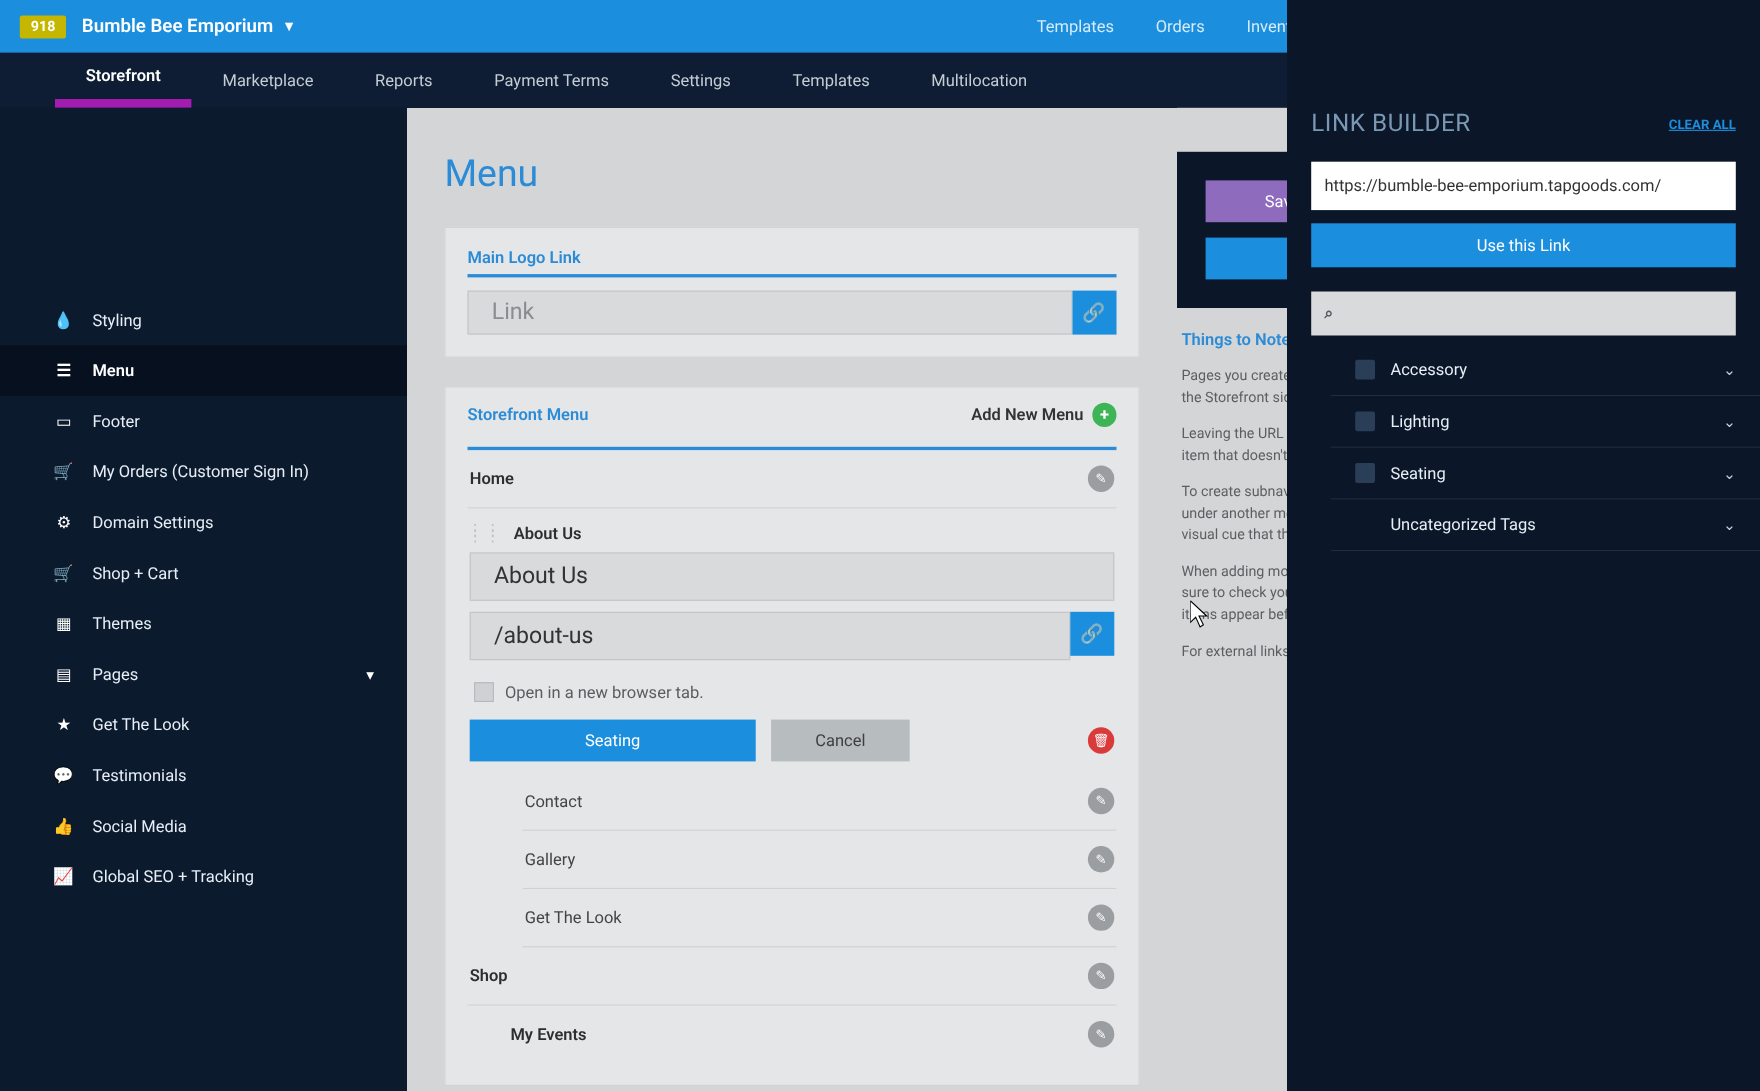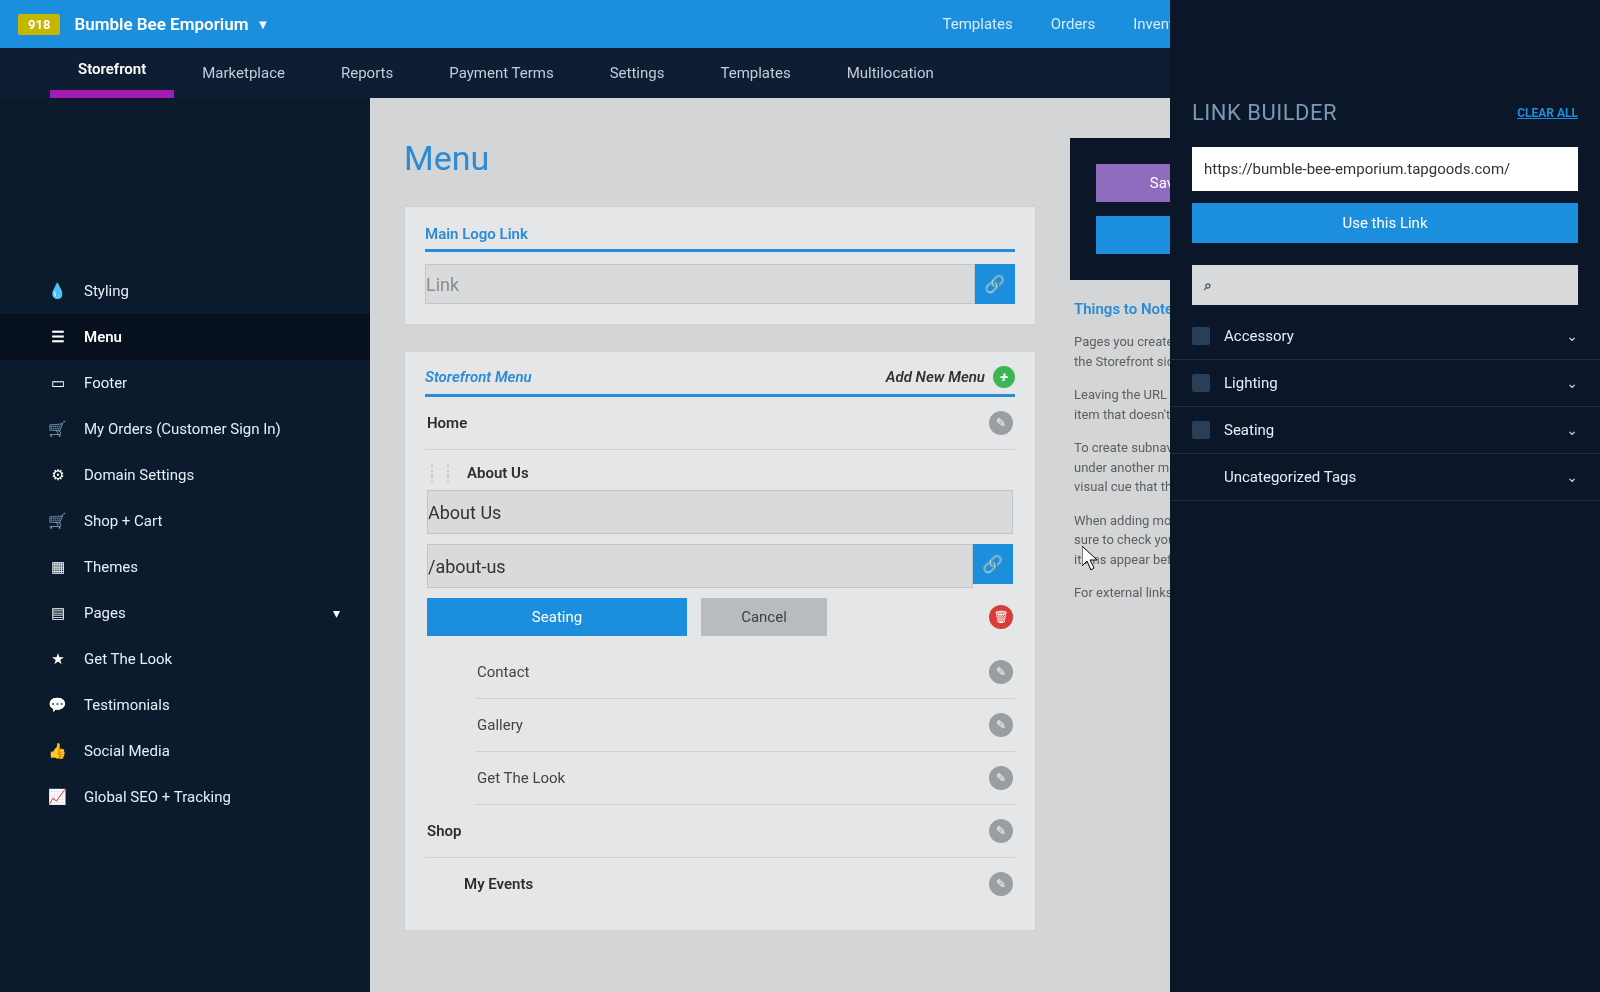--- a/index.html
+++ b/index.html
@@ -28,26 +28,26 @@
   .side-item { display:flex; align-items:center; gap:16px; padding: 13px 24px 13px 48px; color:#e7eef6; cursor:pointer; font-size:15px; position:relative;}
   .side-item.active { background:#06101e; color:#fff; font-weight:600; }
   .side-icon { width:20px; height:20px; display:inline-flex; align-items:center; justify-content:center; color:#fff; }
   .side-chev { position:absolute; right:30px; color:#fff; font-size:14px; }
 
   
   .center { flex:1; background:#d4d5d6; padding: 40px 34px 0 34px; overflow-y:auto; max-width: 700px;}
   h1 { color:#2b8bd6; font-weight:400; font-size:34px; margin-bottom: 28px; }
   .panel { background:#e5e6e7; border:1px solid #cfd2d4; padding: 18px 20px 20px 20px; margin-bottom: 26px;}
   .panel-title { color:#2b8bd6; font-weight:600; font-size:15px; margin-bottom:12px; border-bottom:3px solid #2b8bd6; padding-bottom:6px;}
-  .panel-title-row { display:flex; align-items:center; justify-content:space-between; border-bottom:3px solid #2b8bd6; padding-bottom:6px; margin-bottom:0;font-style:italic;}
+  .panel-title-row { display:flex; align-items:center; justify-content:space-between; border-bottom:3px solid #2b8bd6; padding-bottom:18px; margin-bottom:0;}
   .panel-title-row .t { color:#2b8bd6; font-weight:600; font-size:15px;}
   .panel-title-row .add { color:#333; font-weight:600; font-size:15px; display:flex; align-items:center; gap:8px; cursor:pointer;}
   .plus-circle { background:#3db455; color:#fff; width:22px; height:22px; border-radius:50%; display:inline-flex; align-items:center; justify-content:center; font-weight:bold;}
   .input-row { display:flex; gap:0; }
-  .txt { flex:1; height:40px; background:#d8dadb; border:1px solid #c2c5c7; padding:0 0; font-size:18px; color:#333; outline:none; }
+  .txt { flex:1; height:40px; background:#d8dadb; border:1px solid #c2c5c7; padding:0 21px; font-size:21px; color:#333; outline:none; }
   .txt::placeholder { color:#8a8d8f; }
   .link-btn { width:40px; height:40px; background:#1b8ede; color:#fff; border:none; display:flex; align-items:center; justify-content:center; cursor:pointer; font-size:17px;}
 
   .menu-row { display:flex; align-items:center; justify-content:space-between; padding:14px 2px; border-bottom:1px solid #cfd2d4; }
   .menu-row .lbl { color:#2e2e2e; font-weight:600; font-size:15px;}
   .edit-circle { background:#9b9ea0; color:#fff; width:24px; height:24px; border-radius:50%; display:inline-flex; align-items:center; justify-content:center; cursor:pointer; font-size:12px;}
   .sub-rows { padding-left:50px; }
   .sub-row { display:flex; align-items:center; justify-content:space-between; padding:14px 2px; border-bottom:1px solid #cfd2d4;gap:24px;}
   .sub-row .lbl { color:#444; font-size:15px; }
 
@@ -86,21 +86,21 @@
   .radio-opt { display:flex; align-items:center; gap:10px; color:#e7eef6; font-size:15px; cursor:pointer;}
   .radio-opt.dim { color:#9daab7; }
   .radio-outer { width:18px; height:18px; border-radius:50%; border:2px solid #1b8ede; display:inline-flex; align-items:center; justify-content:center;}
   .radio-outer.off { border-color:#80909e; }
   .radio-inner { width:8px; height:8px; border-radius:50%; background:#1b8ede;}
   .search-box { display:flex; align-items:center; background:#d8dadb; height:40px; padding:0 12px; margin-bottom:8px;}
   .search-box .icon { color:#4f5a63; font-weight:bold; margin-right:8px;}
   .search-box input { flex:1; background:transparent; border:none; outline:none; font-size:15px;}
 
   .cat-list { margin: 0 -22px; }
-  .cat-row { display:flex; align-items:center; justify-content:space-between; padding: 14px 22px; border-bottom:1px solid #1d2d42; cursor:pointer;}
+  .cat-row { display:flex; align-items:center; justify-content:space-between; padding: 14px 22px; border-bottom:1px solid #1d2d42; cursor:pointer;margin-left:40px;}
   .cat-left { display:flex; align-items:center; gap:14px; color:#e7eef6; font-size:15px;}
   .cat-check { width:18px; height:18px; background:#2a3e57; border-radius:2px;}
   .cat-chev { color:#c8d3dd; font-size:14px;}
   .cat-row.nocheck .cat-check { visibility:hidden; }
 
 </style>
 </head>
 <body>
 
 <div class="topbar">
@@ -215,20 +215,24 @@
       </div>
 
       <div class="edit-block">
         <input class="txt" type="text" style="width: 100%;" value="About Us">
         <div class="input-row">
           <input class="txt" type="text" value="/about-us" style="">
           <button class="link-btn">
               <span>🔗</span>
             </button>
         </div>
+        <div class="chk-row">
+          <span class="chk"></span>
+          <span>Open in a new browser tab.</span>
+        </div>
         <div class="btn-row">
           <button class="btn-blue">Seating</button>
           <button class="btn-grey">Cancel</button>
           <span class="del-circle">
               <span>🗑</span>
             </span>
         </div>
       </div>
 
       <div class="sub-rows">

